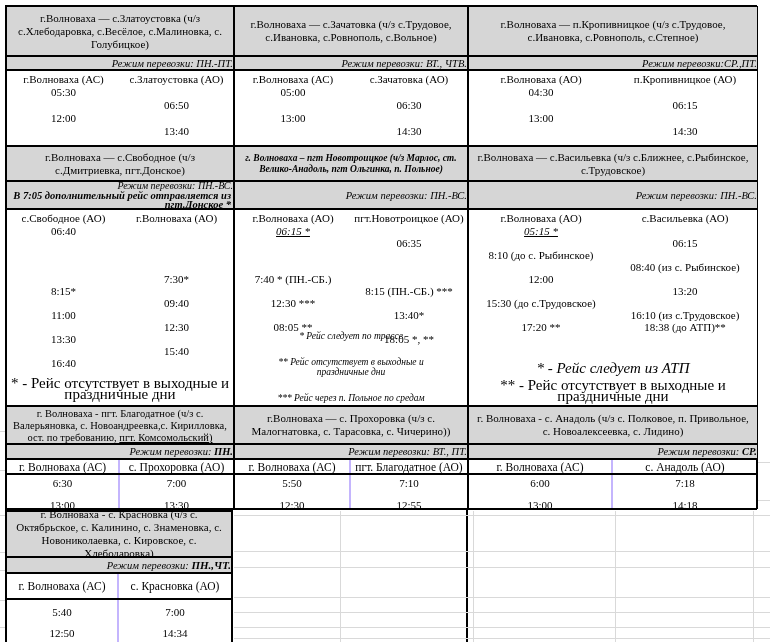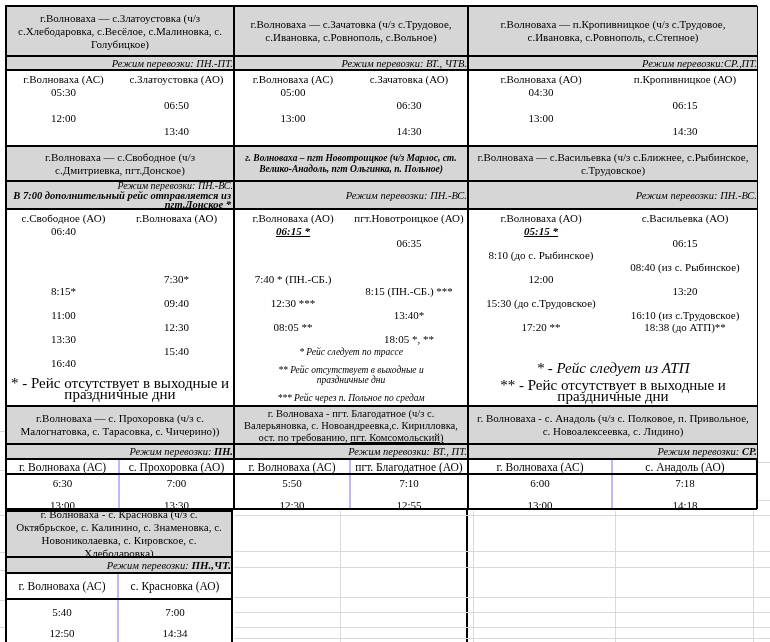--- a/index.html
+++ b/index.html
@@ -29,21 +29,21 @@
     display: flex; flex-direction: column; justify-content: center; line-height: 11px;
   }
   .mode .days { font-weight: bold; }
   .mode .m1 { font-size: 10px; line-height: 10px; }
   .mode .m2 { font-size: 10.5px; line-height: 9.5px; font-weight: bold; padding: 0 2px; }
   .body { background: #fff; position: relative; font-size: 11px; }
   .cols { display: flex; height: 15px; align-items: center; font-size: 11px; font-weight: normal; }
   .cols .c, .trow .c { width: 50%; text-align: center; }
   .trow { display: flex; height: 12px; line-height: 12px; font-size: 11px; }
   .trow.h13 { height: 13px; line-height: 13px; }
-  .biu { font-weight: bold; font-style: italic; text-decoration: underline; }
+  .biu { font-weight: normal; font-style: italic; text-decoration: underline; }
   .fnwrap { position: absolute; left: 2px; right: 2px; text-align: center; }
   .fn-plain { font-size: 15px; line-height: 11px; }
   .fn-i { font-style: italic; font-size: 9.5px; line-height: 10px; }
   .split { display: flex; height: 100%; }
   .split > .half { width: 50%; }
   .split > .half:first-child { border-right: 2px solid #c4b5fd; }
   .colhdr { font-size: 11.5px; display: flex; align-items: center; justify-content: center; }
   .t3 .half { padding-top: 3px; }
   .tl { height: 11px; line-height: 11px; font-size: 11px; text-align: center; }
   .tl + .tl { margin-top: 11px; }
@@ -142,21 +142,21 @@
         <span class="c">14:30</span>
       </div>
   </div>
 
   <div class="g hdr">г.Волноваха — с.Свободное (ч/з с.Дмитриевка, пгт.Донское)</div>
   <div class="g hdr bi">г. Волноваха – пгт Новотроицкое (ч/з Марлос, ст. Велико-Анадоль, пгт Ольгинка, п. Польное)</div>
   <div class="g hdr">г.Волноваха — с.Васильевка (ч/з с.Ближнее, с.Рыбинское, с.Трудовское)</div>
 
   <div class="g mode">
     <span class="m1">Режим перевозки: ПН.-ВС.</span>
-    <span class="m2">В 7:00 дополнительный рейс отправляется из пгт.Донское *</span>
+    <span class="m2">В 7:05 дополнительный рейс отправляется из пгт.Донское *</span>
   </div>
   <div class="g mode">
       <span>Режим перевозки: ПН.-ВС.</span>
     </div>
   <div class="g mode">
       <span>Режим перевозки: ПН.-ВС.</span>
     </div>
 
   <div class="g body">
     <div class="cols">
@@ -255,21 +255,21 @@
     <div class="trow">
         <span class="c">08:05 **</span>
         <span class="c"></span>
       </div>
     <div class="trow">
         <span class="c"></span>
         <span class="c">18:05 *, **</span>
       </div>
     <div class="fnwrap" style="bottom:2px">
       <div class="fn-i">* Рейс следует по трассе</div>
-      <div class="fn-i" style="width:170px;margin:8px auto">** Рейс отсутствует в выходные и праздничные дни</div>
+      <div class="fn-i" style="width:170px;margin:16px auto">** Рейс отсутствует в выходные и праздничные дни</div>
       <div class="fn-i">*** Рейс через п. Польное по средам</div>
     </div>
   </div>
   <div class="g body">
     <div class="cols">
         <span class="c">г.Волноваха (АО)</span>
         <span class="c">с.Васильевка (АО)</span>
       </div>
     <div class="trow">
         <span class="c biu">05:15 *</span>
@@ -306,22 +306,22 @@
     <div class="trow">
         <span class="c">17:20 **</span>
         <span class="c">18:38 (до АТП)**</span>
       </div>
     <div class="fnwrap" style="bottom:3px">
       <div class="fn-plain" style="font-style:italic;margin-bottom:6px">* - Рейс следует из АТП</div>
       <div class="fn-plain">** - Рейс отсутствует в выходные и праздничные дни</div>
     </div>
   </div>
 
+  <div class="g hdr blk"><span>г. Волноваха - пгт. Благодатное (ч/з с. Валерьяновка, с. Новоандреевка,с. Кирилловка, ост. по требованию,</span> <span class="u">пгт. Комсомольский)</span></div>
   <div class="g hdr">г.Волноваха — с. Прохоровка (ч/з с. Малогнатовка, с. Тарасовка, с. Чичерино))</div>
-  <div class="g hdr blk"><span>г. Волноваха - пгт. Благодатное (ч/з с. Валерьяновка, с. Новоандреевка,с. Кирилловка, ост. по требованию,</span> <span class="u">пгт. Комсомольский)</span></div>
   <div class="g hdr">г. Волноваха - с. Анадоль (ч/з с. Полковое, п. Привольное, с. Новоалексеевка, с. Лидино)</div>
 
   <div class="g mode">
       <span><span>Режим перевозки:</span> <span class="days">ПН.</span></span>
     </div>
   <div class="g mode">
       <span><span>Режим перевозки:</span> <span>ВТ., ПТ.</span></span>
     </div>
   <div class="g mode">
       <span><span>Режим перевозки:</span> <span class="days">СР.</span></span>

